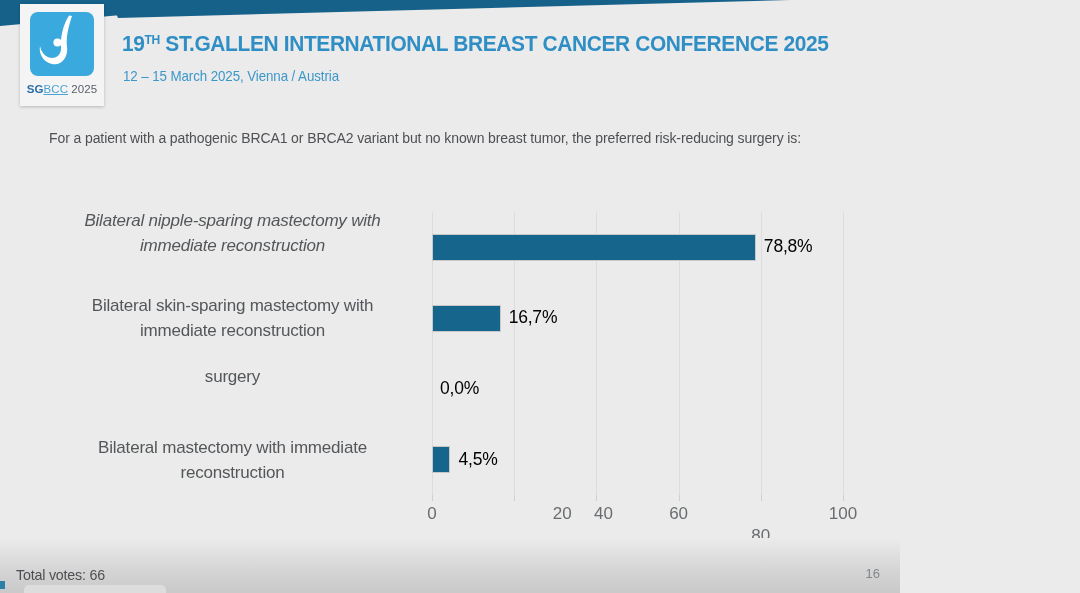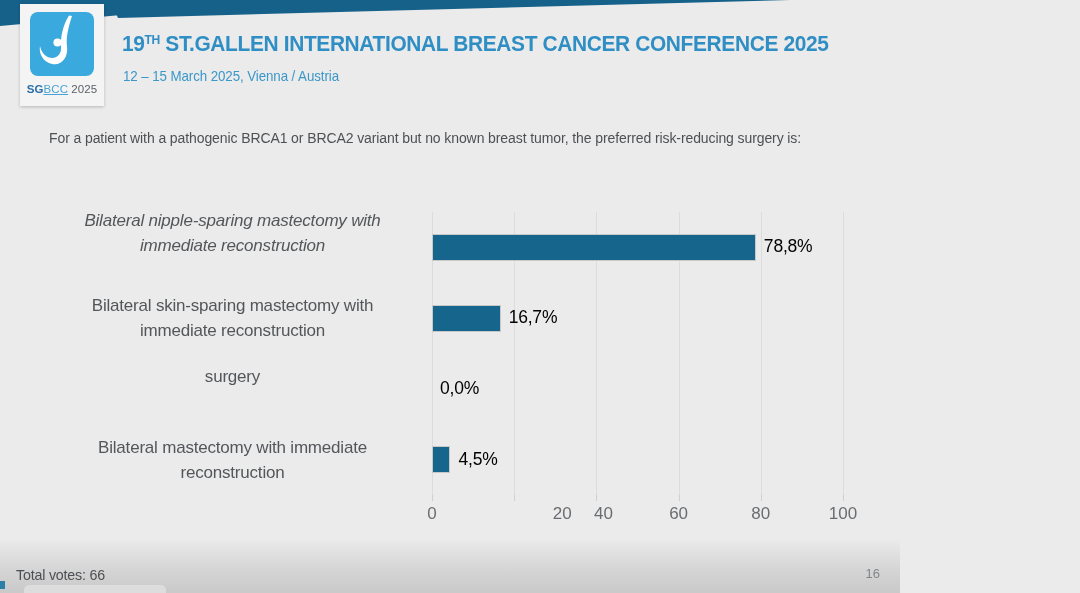--- a/index.html
+++ b/index.html
@@ -206,21 +206,21 @@
       <div class="tick-mark" style="left: 82.2px;"></div>
       <div class="tick-label" style="left: 82.2px; margin-left: 48px;">20</div>
       <div class="gridline" style="left: 164.4px;"></div>
       <div class="tick-mark" style="left: 164.4px;"></div>
       <div class="tick-label" style="left: 164.4px; margin-left: 7px;">40</div>
       <div class="gridline" style="left: 246.6px;"></div>
       <div class="tick-mark" style="left: 246.6px;"></div>
       <div class="tick-label" style="left: 246.6px;">60</div>
       <div class="gridline" style="left: 328.8px;"></div>
       <div class="tick-mark" style="left: 328.8px;"></div>
-      <div class="tick-label" style="left: 328.8px;">80</div>
+      <div class="tick-label" style="left: 328.8px; margin-top: 22px;">80</div>
       <div class="gridline" style="left: 411px;"></div>
       <div class="tick-mark" style="left: 411px;"></div>
       <div class="tick-label" style="left: 411px;">100</div>
       <div class="bar" style="left: 0px; top: 21.875px; width: 323.868px; background: rgb(21, 101, 140);"></div>
       <div class="bar-value" style="left: 331.868px; top: 24.375px;">78,8%</div>
       <div class="bar" style="left: 0px; top: 92.625px; width: 68.637px; background: rgb(21, 101, 140);"></div>
       <div class="bar-value" style="left: 76.637px; top: 95.125px;">16,7%</div>
       <div class="bar-value" style="left: 8px; top: 165.875px;">0,0%</div>
       <div class="bar" style="left: 0px; top: 234.125px; width: 18.495px; background: rgb(21, 101, 140);"></div>
       <div class="bar-value" style="left: 26.495px; top: 236.625px;">4,5%</div>

